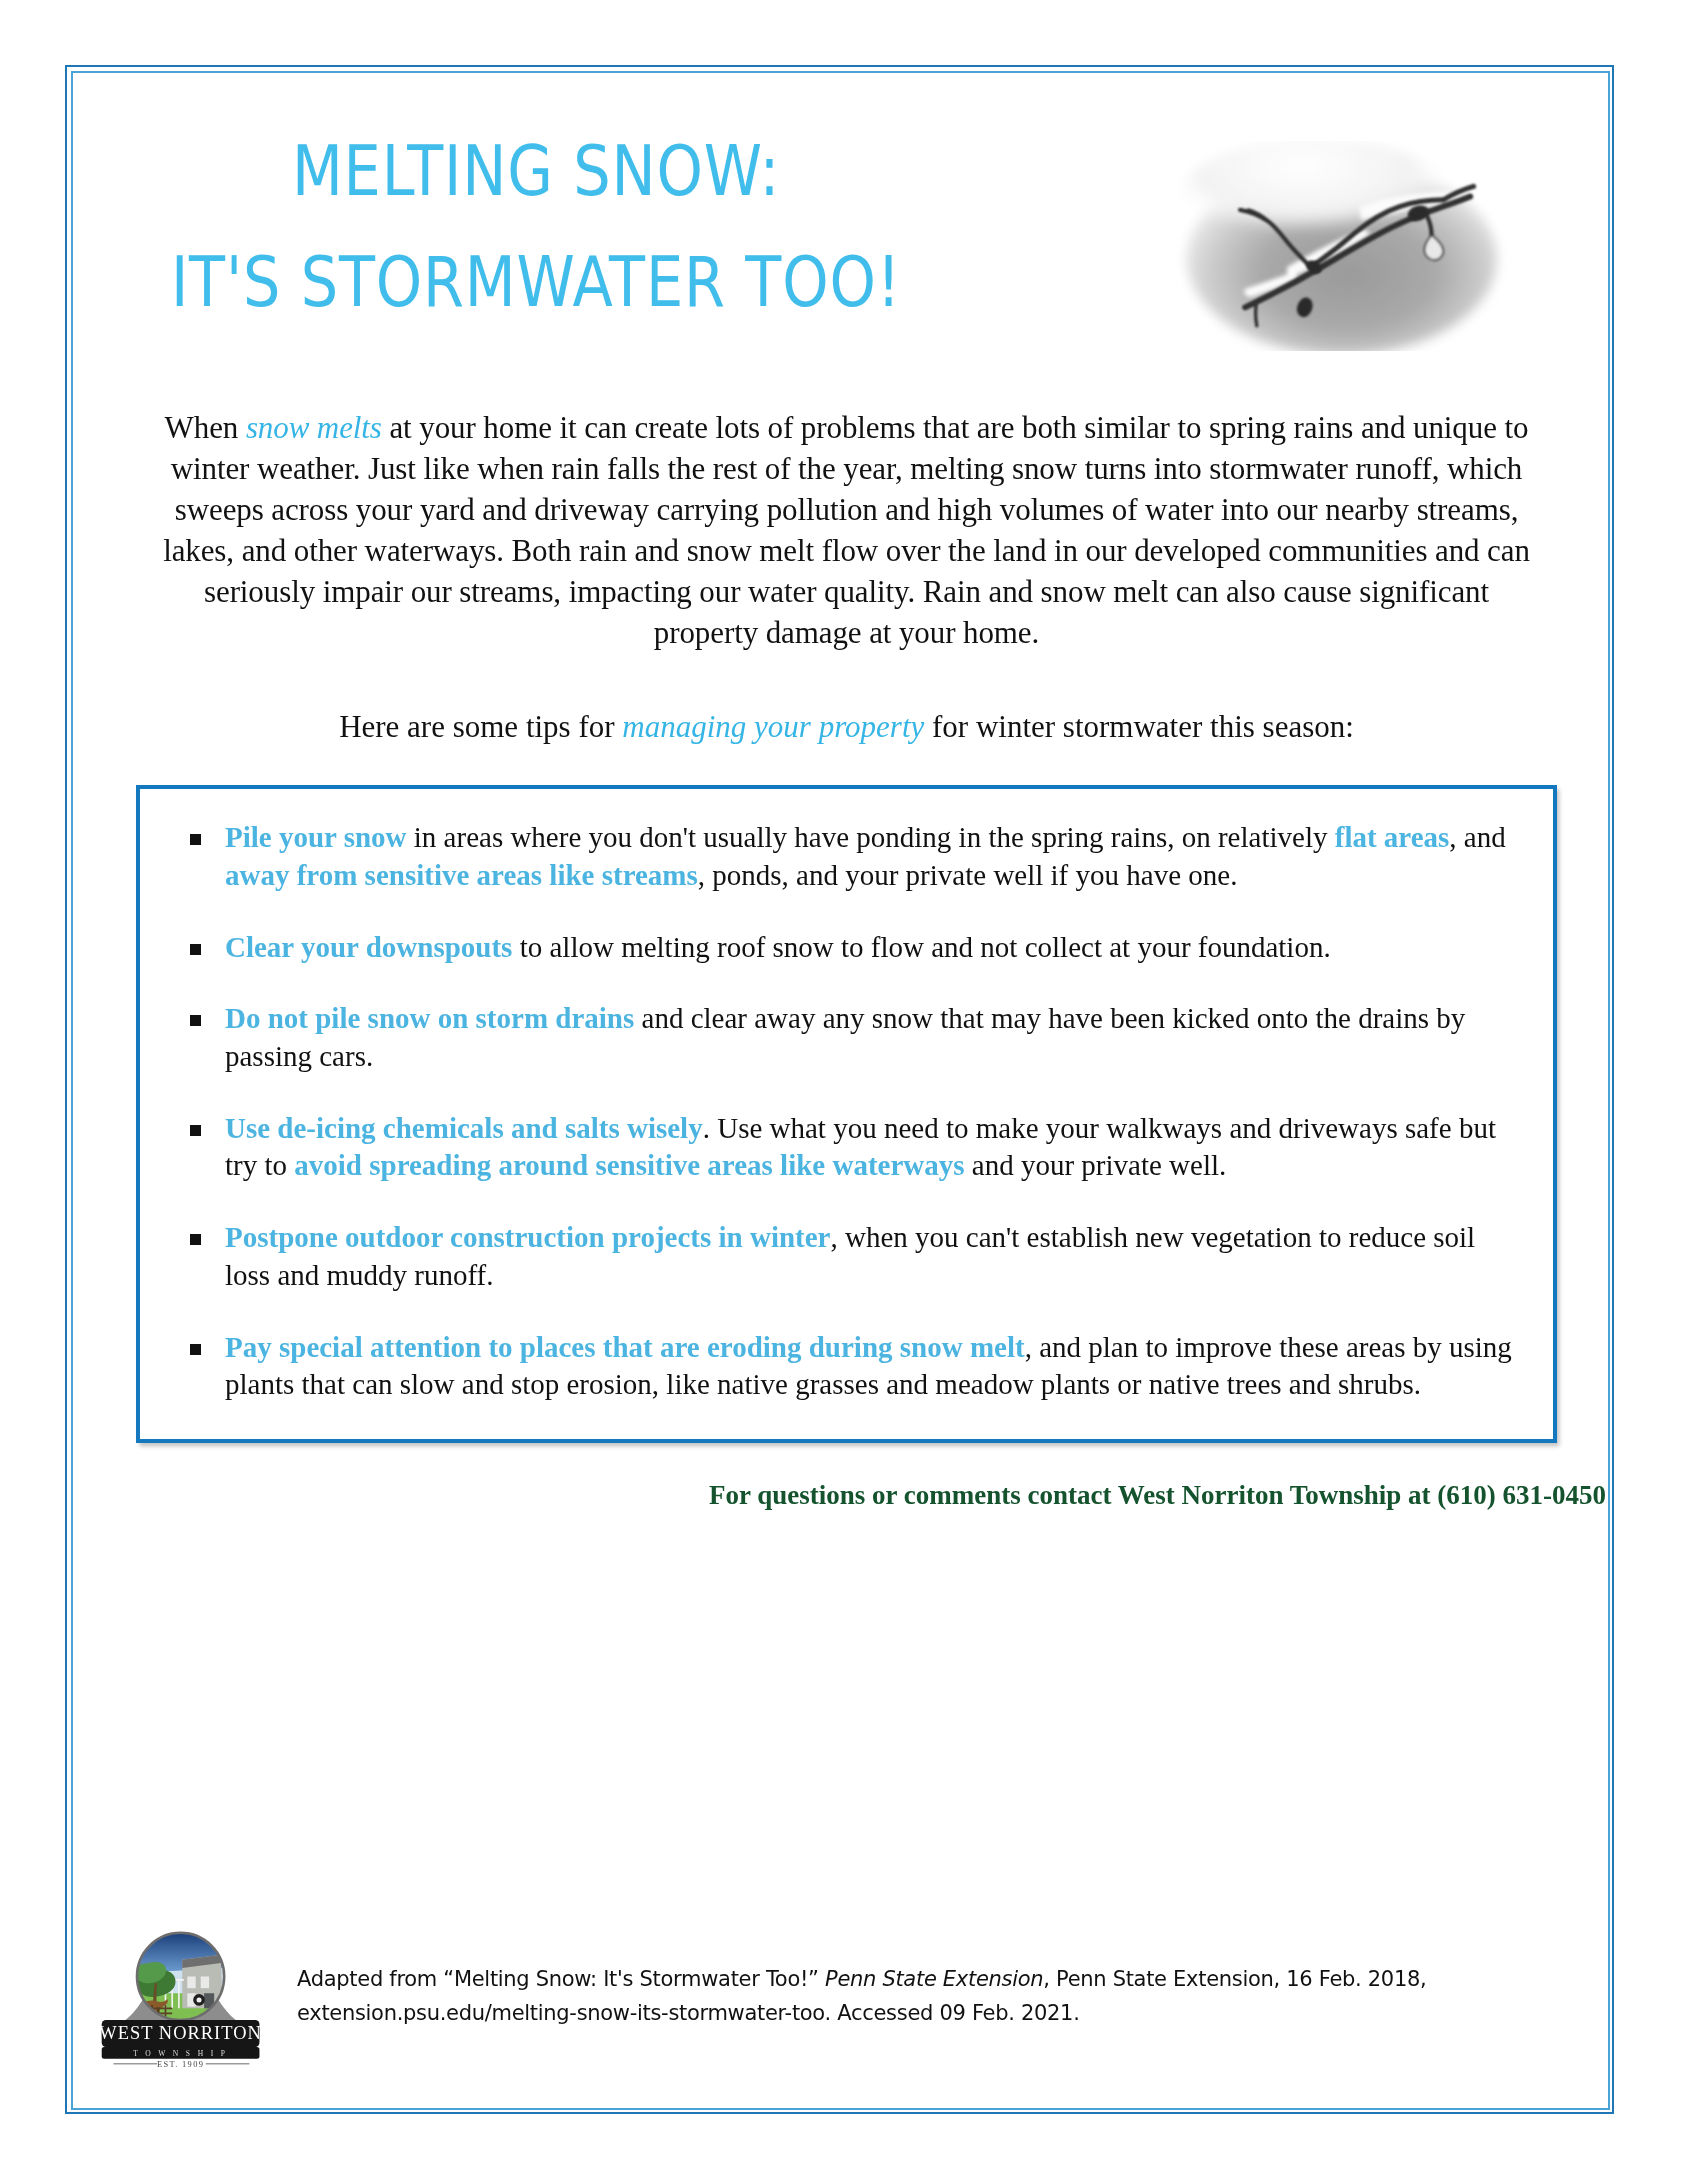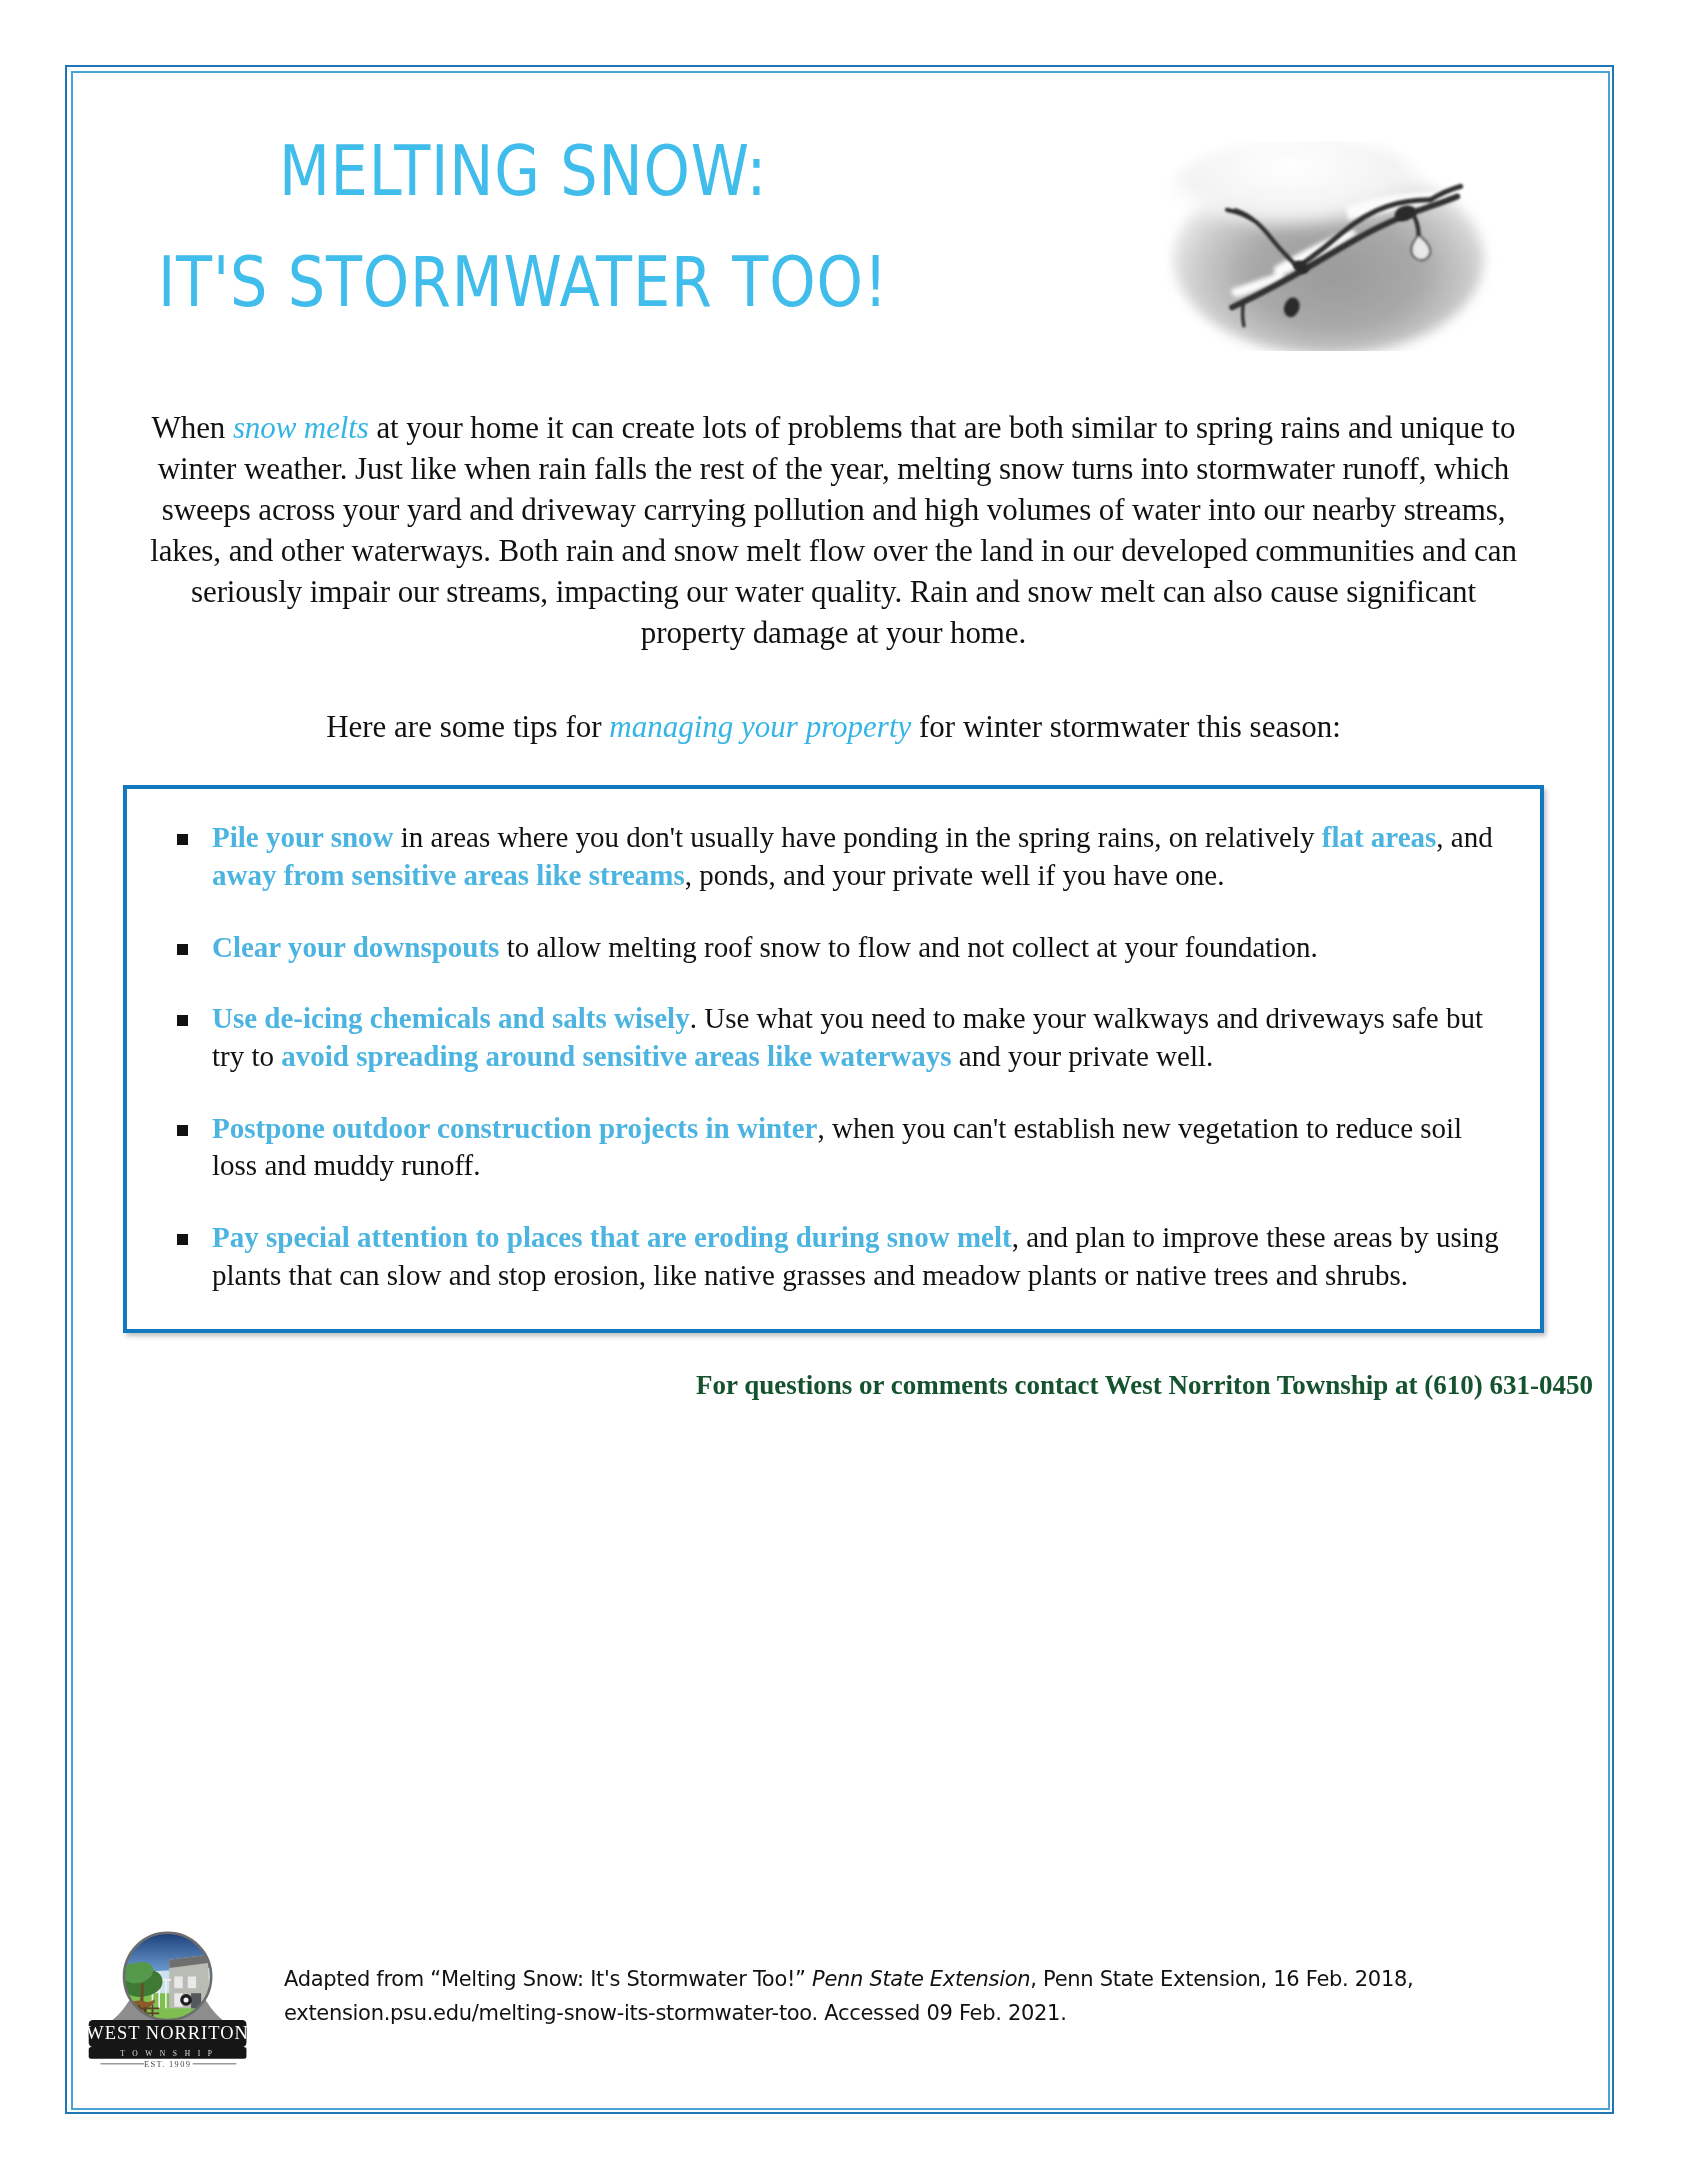--- a/index.html
+++ b/index.html
@@ -34,21 +34,21 @@
   .page-border-inner {
     position: absolute;
     left: 71px; top: 71px;
     width: 1539px; height: 2039px;
     border: 2.5px solid #4aa3d6;
     box-sizing: border-box;
   }
 
   .content {
     position: absolute;
-    left: 74px; top: 81px;
+    left: 87px; top: 81px;
     width: 1519px; height: 2019px;
   }
 
   
   .header {
     position: relative;
     height: 327px;
   }
   .title-block {
     position: absolute;
@@ -260,20 +260,23 @@
       <ul class="tips">
 
         <li>
           <span class="sq-bullet"></span><span class="hl">Pile your snow</span><span> in areas where you don't usually have ponding in the spring rains, on relatively </span><span class="hl">flat areas</span><span>, and </span><span class="hl">away from sensitive areas like streams</span><span>, ponds, and your private well if you have one.</span>
         </li>
 
         <li>
           <span class="sq-bullet"></span><span class="hl">Clear your downspouts</span><span> to allow melting roof snow to flow and not collect at your foundation.</span><span class="hl"></span><span></span><span class="hl"></span><span></span>
         </li>
 
+        <li>
+          <span class="sq-bullet"></span><span class="hl">Do not pile snow on storm drains</span><span> and clear away any snow that may have been kicked onto the drains by passing cars.</span><span class="hl"></span><span></span><span class="hl"></span><span></span>
+        </li>
 
         <li>
           <span class="sq-bullet"></span><span class="hl">Use de-icing chemicals and salts wisely</span><span>. Use what you need to make your walkways and driveways safe but try to </span><span class="hl">avoid spreading around sensitive areas like waterways</span><span> and your private well.</span><span class="hl"></span><span></span>
         </li>
 
         <li>
           <span class="sq-bullet"></span><span class="hl">Postpone outdoor construction projects in winter</span><span>, when you can't establish new vegetation to reduce soil loss and muddy runoff.</span><span class="hl"></span><span></span><span class="hl"></span><span></span>
         </li>
 
         <li>

